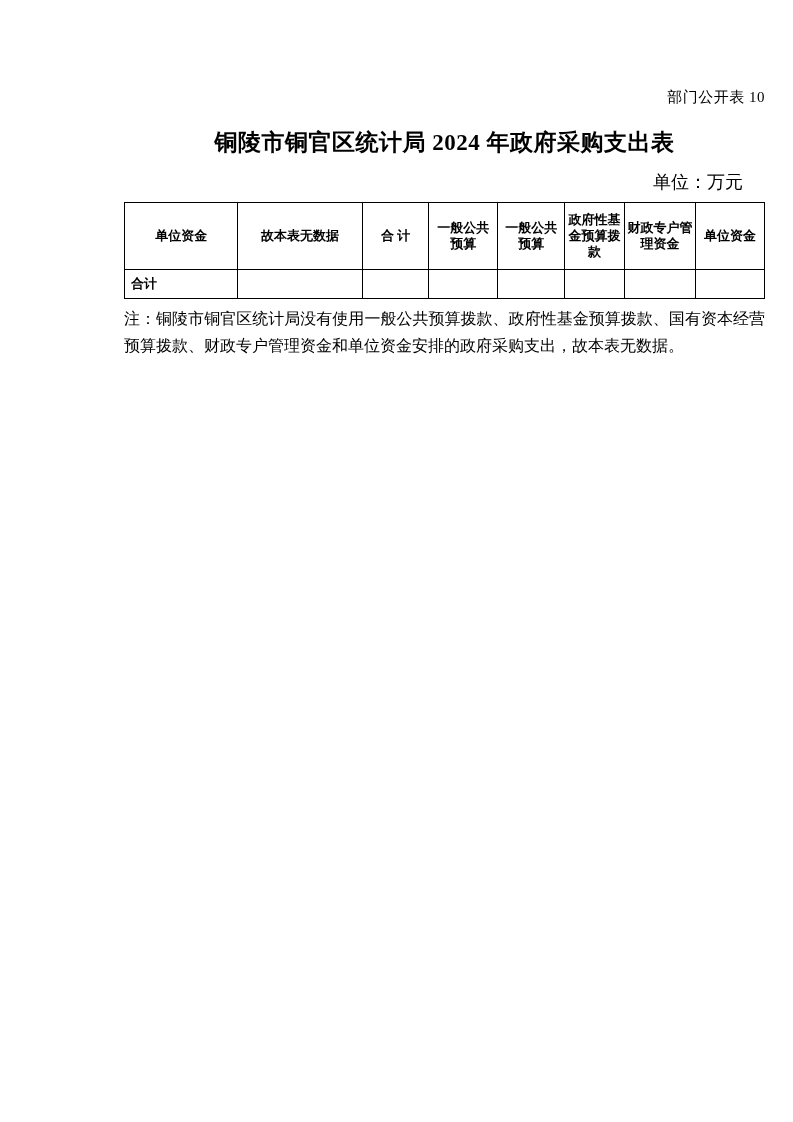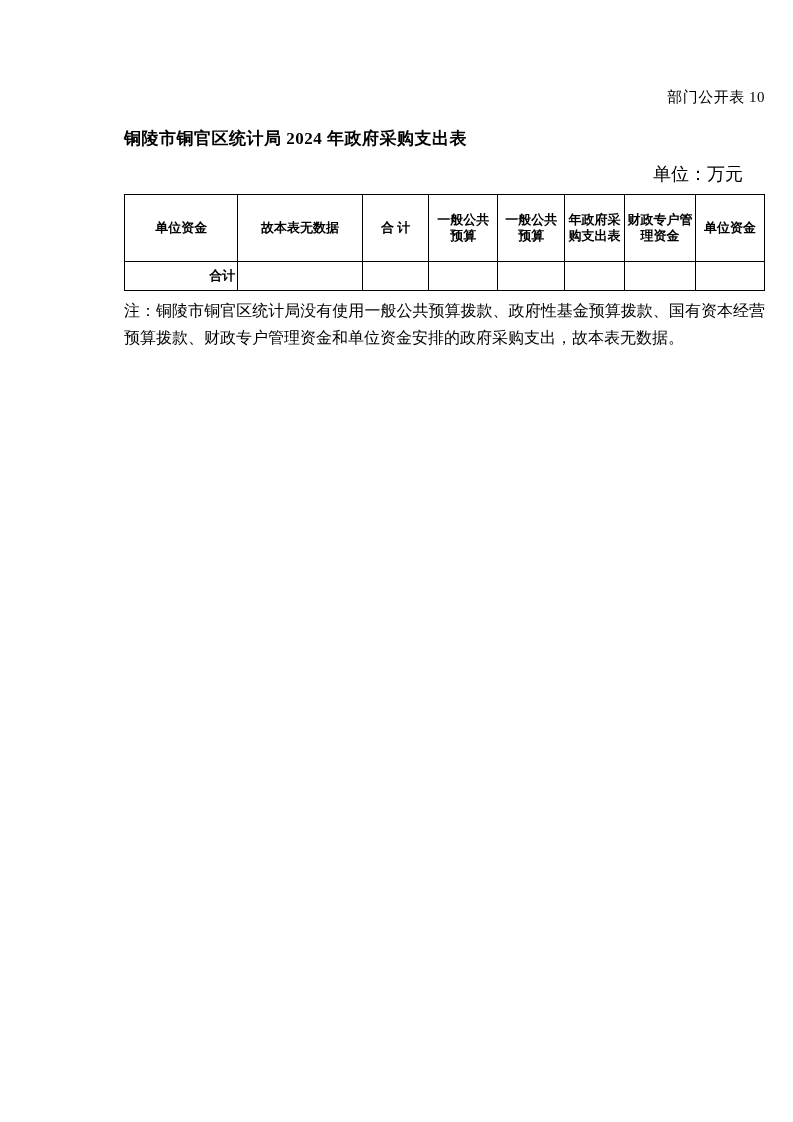--- a/index.html
+++ b/index.html
@@ -25,21 +25,22 @@
   }
   .header-right {
     margin-top: 88px;
     text-align: right;
     font-size: 15px;
     letter-spacing: 0.5px;
     font-family: "Liberation Serif", "DejaVu Serif", serif;
   }
   .doc-title {
     margin-top: 20px;
-    font-size: 17px;
+    text-align: center;
+    font-size: 23px;
     font-weight: bold;
     letter-spacing: 0.5px;
     font-family: "Liberation Serif", "DejaVu Serif", serif;
   }
   .unit-line {
     margin-top: 12px;
     text-align: right;
     font-size: 18px;
     padding-right: 22px;
   }
@@ -60,21 +61,21 @@
     font-family: "Liberation Serif", "DejaVu Serif", serif;
   }
   table.proc tr.head td {
     height: 62px;
   }
   table.proc tr.total td {
     height: 24px;
     font-size: 13px;
   }
   table.proc tr.total td.first {
-    text-align: right;
+    text-align: left;
     padding-left: 6px;
   }
   .note {
     margin-top: 6px;
     font-size: 16px;
     line-height: 1.7;
     text-align: justify;
     font-family: "Liberation Serif", "DejaVu Serif", serif;
   }
 </style>
@@ -100,21 +101,21 @@
       <col style="width:64px">
       <col style="width:62px">
     </colgroup>
     <tbody>
       <tr class="head">
         <td>单位资金</td>
         <td>故本表无数据</td>
         <td>合 计</td>
         <td>一般公共预算</td>
         <td>一般公共预算</td>
-        <td>年政府采购支出表</td>
+        <td>政府性基金预算拨款</td>
         <td>财政专户管理资金</td>
         <td>单位资金</td>
       </tr>
       <tr class="total">
         <td class="first">合计</td>
         <td></td>
         <td></td>
         <td></td>
         <td></td>
         <td></td>

